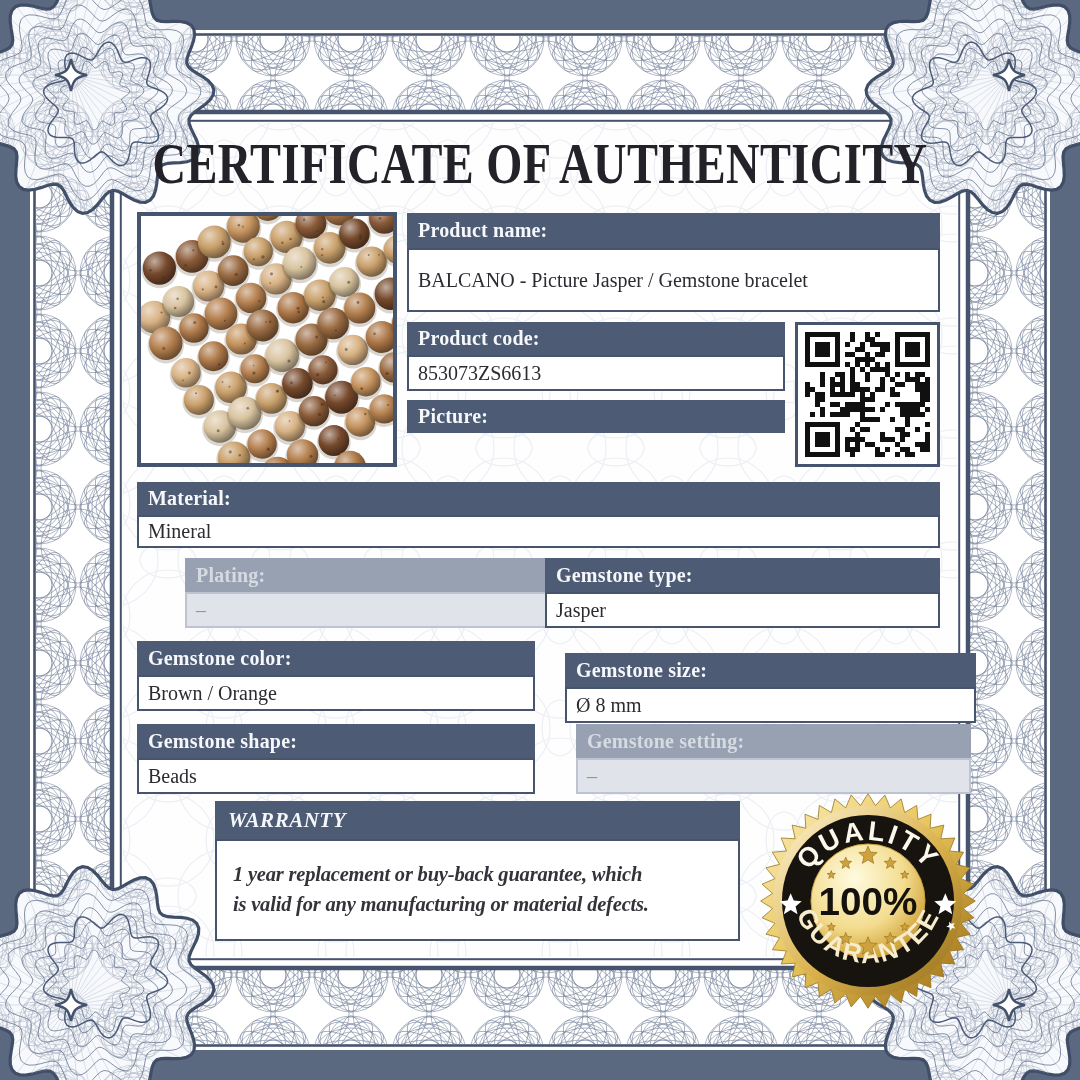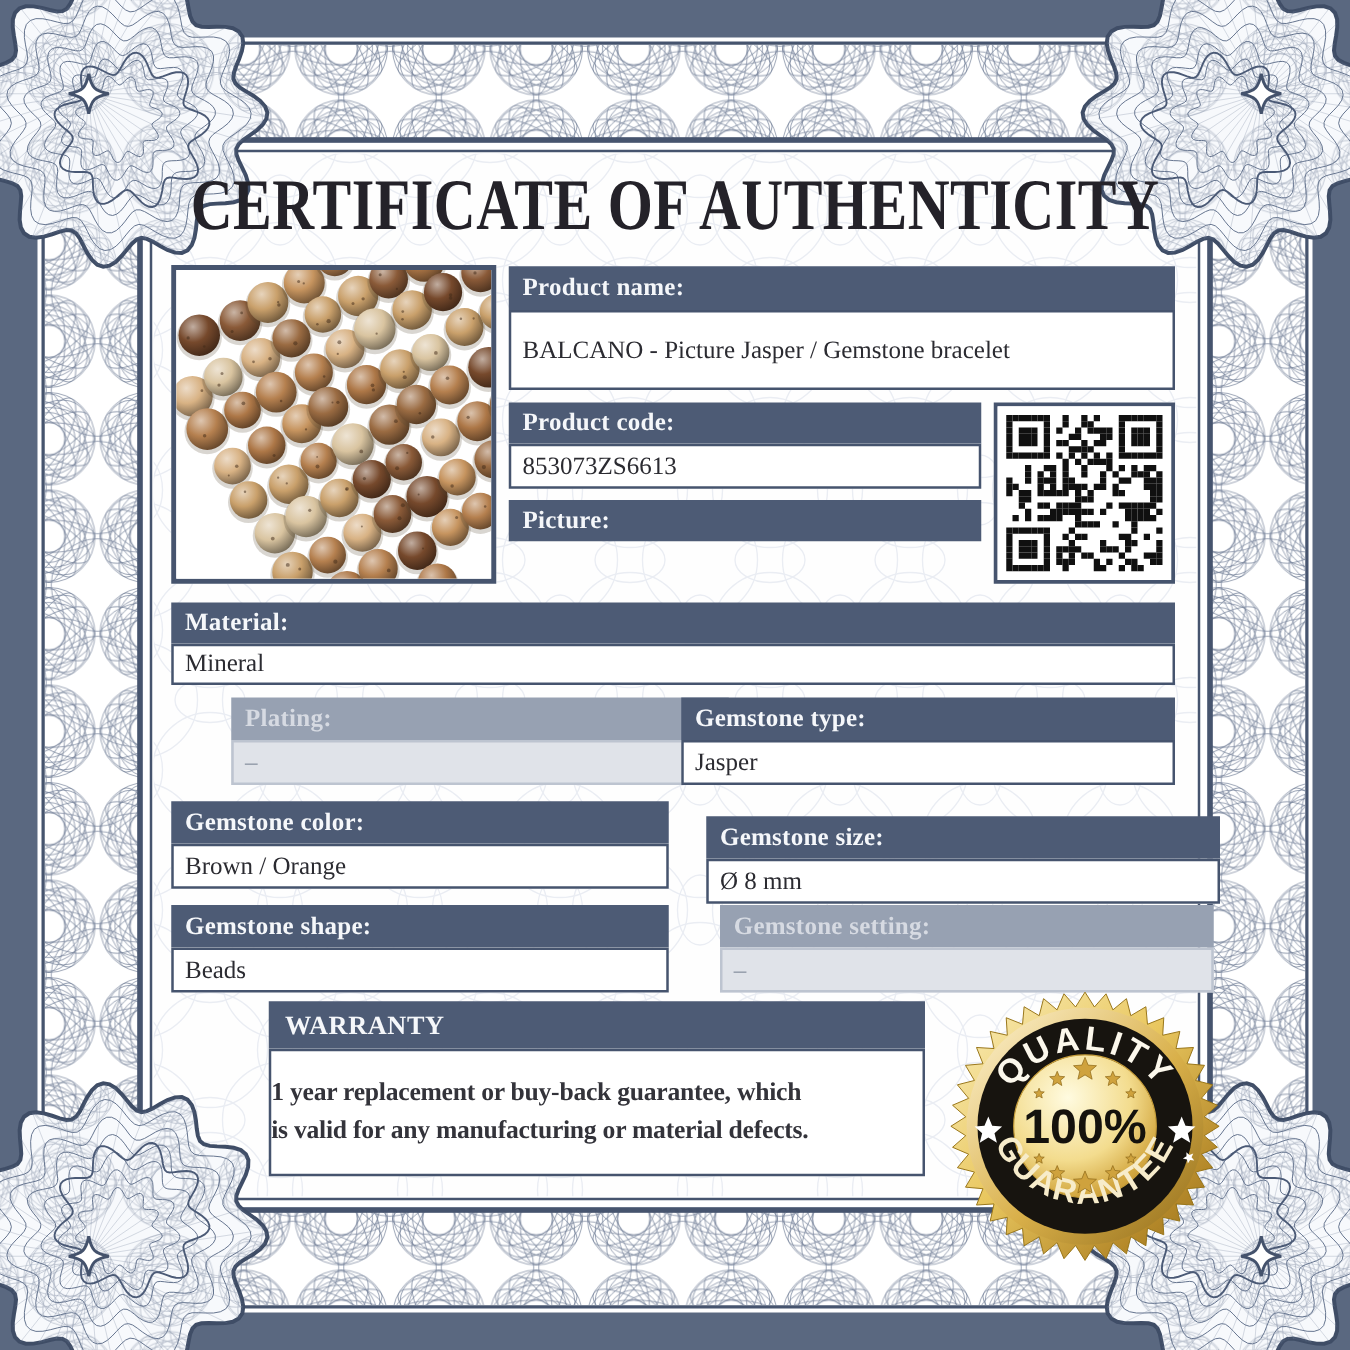--- a/index.html
+++ b/index.html
@@ -33,29 +33,29 @@
   .field.disabled .f-val{background:var(--disabled-value,#e0e3e9);border-color:#bdc4d0;color:#8a93a2;}
 
   .photo-box{
     position:absolute;left:137px;top:212px;width:260px;height:255px;
     border:4px solid var(--slate-border,#46546e);background:#fff;box-sizing:border-box;
   }
   .qr-box{
     position:absolute;left:795px;top:322px;width:145px;height:145px;
     border:3px solid var(--slate-border,#46546e);background:#fff;box-sizing:border-box;
   }
-  .warranty{position:absolute;left:215px;top:801px;width:525px;}
+  .warranty{position:absolute;left:215px;top:801px;width:525px;font-style:italic;}
   .w-head{
     background:var(--slate-header,#4d5b75);color:#f5f7fa;font-weight:bold;font-size:21px;
     letter-spacing:.5px;display:flex;align-items:center;padding:0 13px;height:38px;box-sizing:border-box;
   }
   .w-body{
     background:#fff;border:2px solid var(--slate-border,#46546e);box-sizing:border-box;
     height:102px;display:flex;flex-direction:column;justify-content:center;
-    padding:4px 0;
+    padding:4px 16px;
   }
   .w-line{font-weight:bold;font-size:20.5px;color:#33333a;line-height:1.45;white-space:nowrap;letter-spacing:-.2px;}
   svg{display:block;}
 </style>
 </head>
 <body style="--slate-header: #4d5b75; --slate-bg: #5a6880; --slate-border: #46546e; --disabled-header: #97a1b2; --disabled-value: #e0e3e9;">
 
 <svg id="frame-svg" viewBox="0 0 1080 1080">
     <defs>
       <pattern id="mesh" width="78" height="78" patternUnits="userSpaceOnUse">

